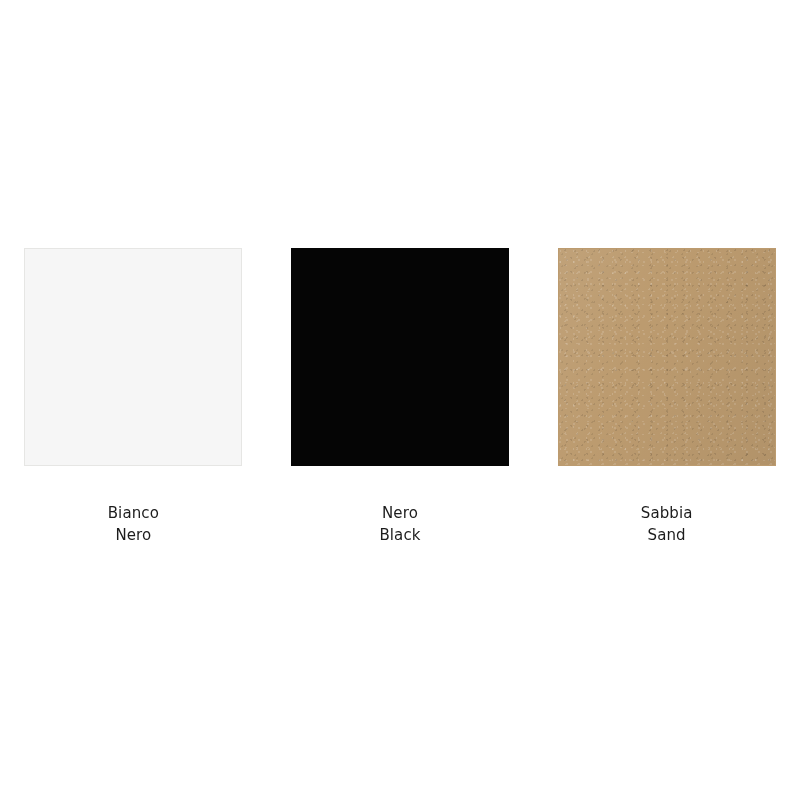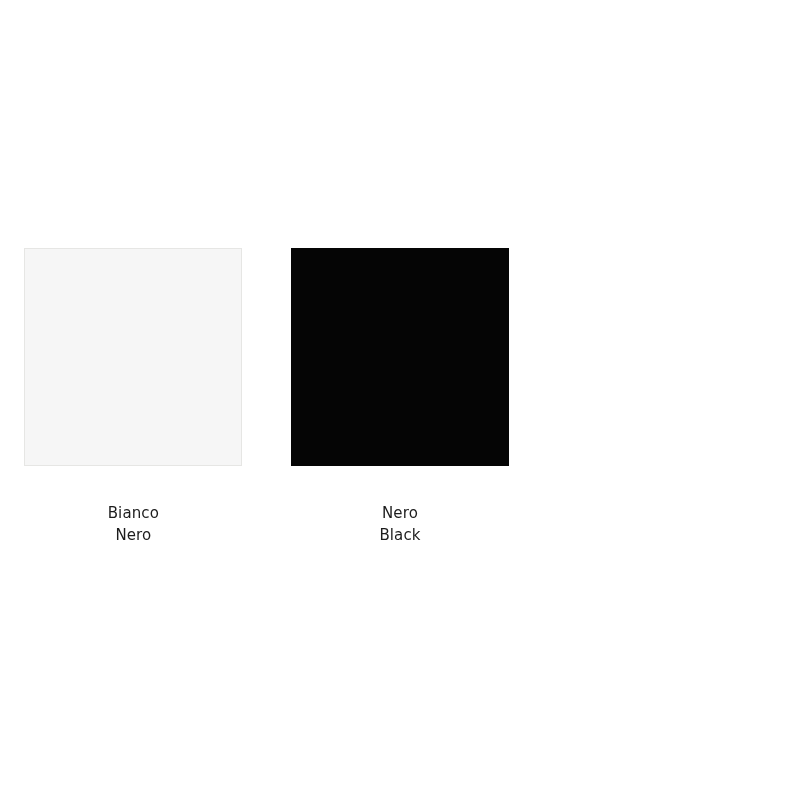--- a/index.html
+++ b/index.html
@@ -123,15 +123,22 @@
     </div>
 
     <div class="swatch-cell">
       <div class="swatch-chip chip-black"></div>
       <div class="swatch-caption">
         <span class="caption-line">Nero</span>
         <span class="caption-line">Black</span>
       </div>
     </div>
 
+    <div class="swatch-cell">
+      <div class="swatch-chip chip-sand"></div>
+      <div class="swatch-caption">
+        <span class="caption-line">Sabbia</span>
+        <span class="caption-line">Sand</span>
+      </div>
+    </div>
 
   </div>
 </div>
 
 </body></html>

